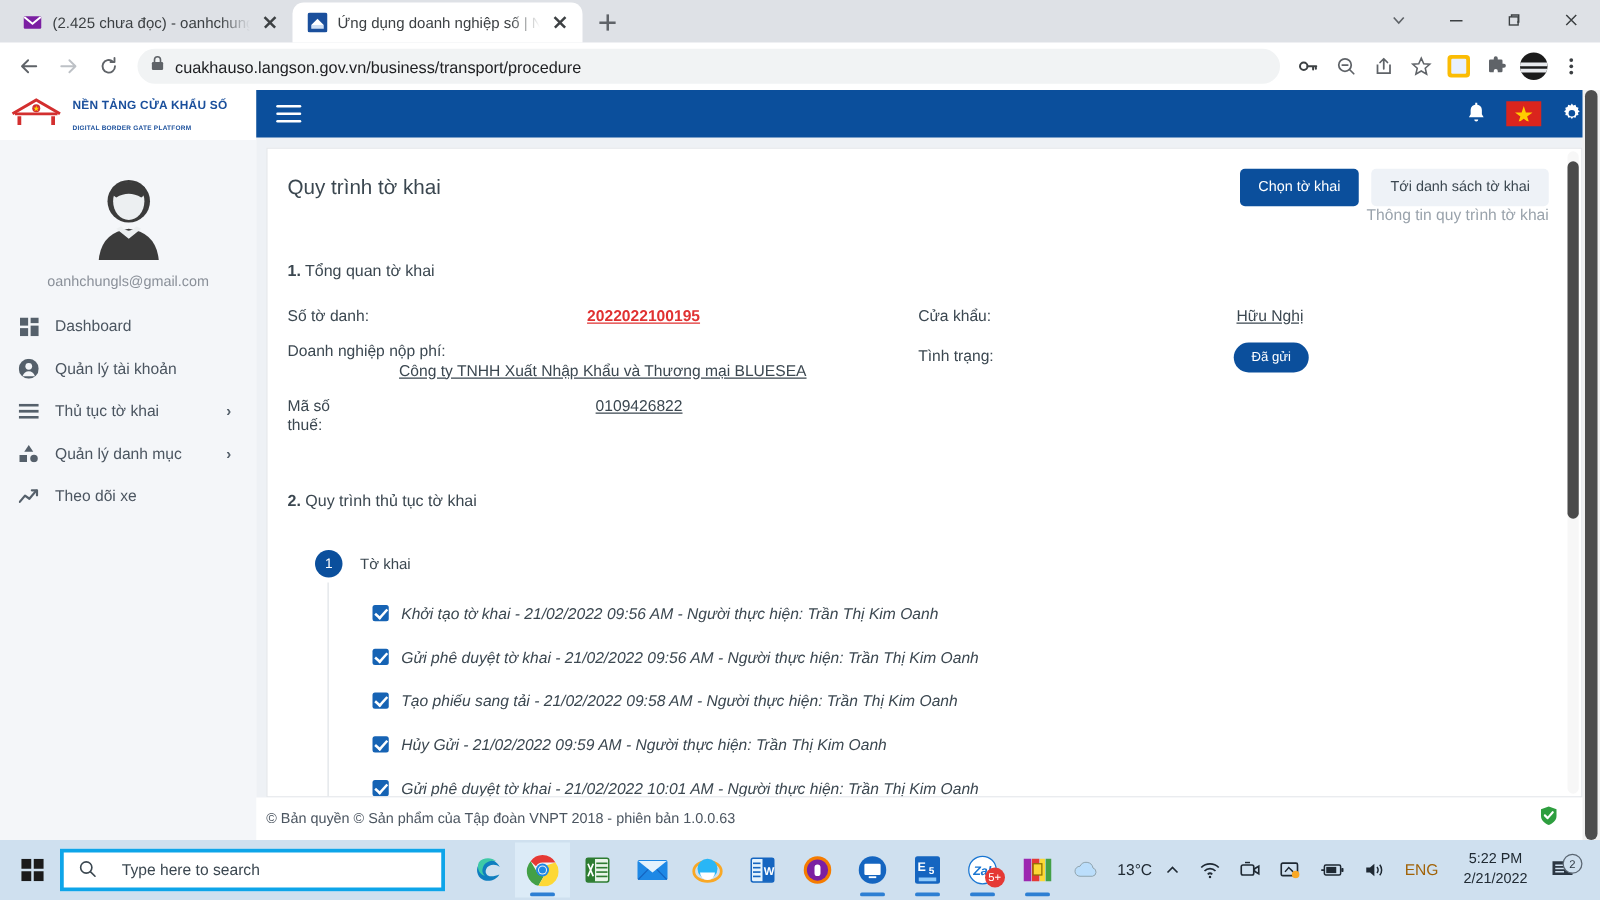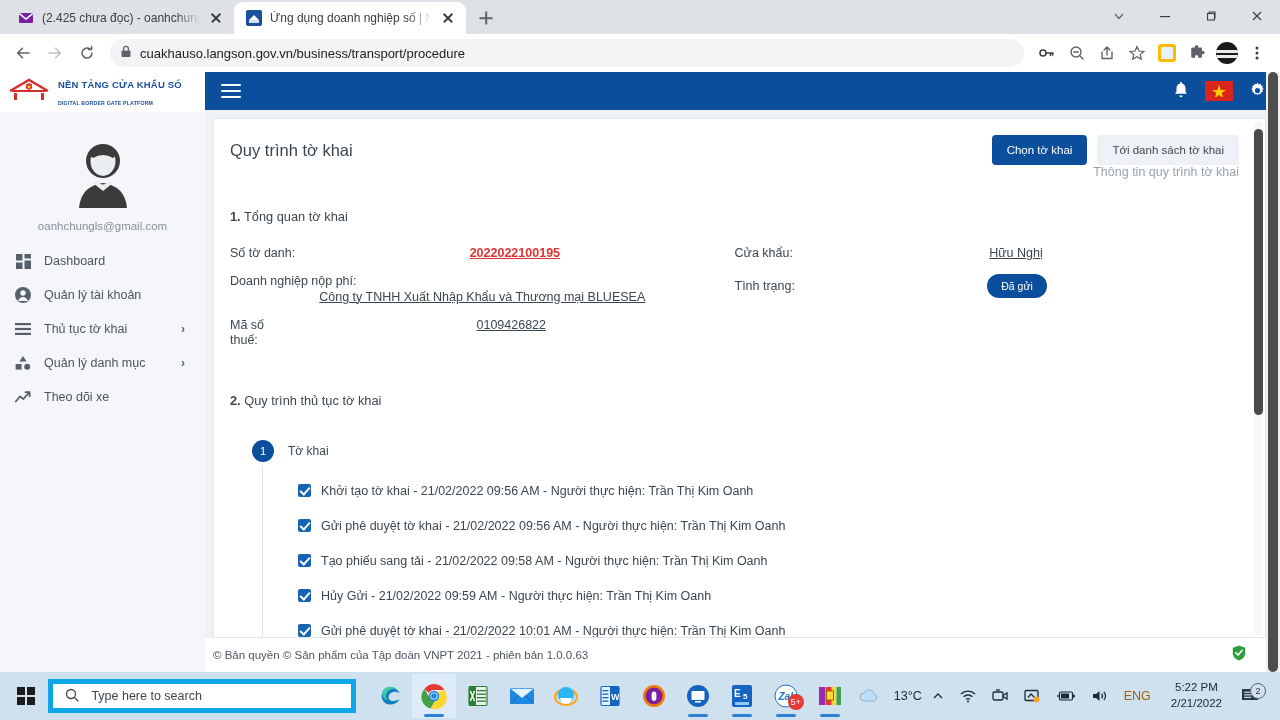--- a/index.html
+++ b/index.html
@@ -126,21 +126,21 @@
   .steps { margin-top: 32px; padding-left: 22px; }
   .step { position: relative; }
   .step-head { display: flex; align-items: center; gap: 14px; }
   .step-num {
     width: 22px; height: 22px; flex: 0 0 22px; border-radius: 50%;
     background: #0b4f9c; color: #fff; font-size: 11px;
     display: flex; align-items: center; justify-content: center;
   }
   .step-title { font-size: 12px; color: #3b4750; }
   .step-line { position: absolute; left: 10px; top: 26px; bottom: -10px; width: 1px; background: #dfe3e8; }
-  .step-items { margin: 22px 0 0 46px; }
+  .step-items { margin: 22px 0 0 46px; font-style: italic; }
   .step-item { display: flex; align-items: center; gap: 10px; margin-bottom: 21px; font-size: 12.5px; color: #3b4750; }
   .chk { width: 13px; height: 13px; flex: 0 0 13px; background: #1663b4; border-radius: 2px; position: relative; }
   .chk::after {
     content: ""; position: absolute; left: 4px; top: 1px; width: 4px; height: 8px;
     border: solid #ffffff; border-width: 0 2px 2px 0; transform: rotate(42deg);
   }
 
   .vscroll { position: absolute; right: 2px; top: 2px; width: 9px; bottom: 2px; background: #f7f7f7; border-radius: 5px; }
   .vscroll .thumb { position: absolute; left: 0; top: 8px; width: 9px; height: 286px; background: #4a4a4a; border-radius: 5px; }
 
@@ -148,22 +148,22 @@
   .footer-text { font-size: 11.5px; color: #4b5560; }
   .footer-shield { position: absolute; right: 34px; top: 50%; transform: translateY(-50%); }
 
   .page-vscroll { position: absolute; right: 0; top: 0; width: 14px; height: 600px; background: #f1f1f1; }
   .page-vscroll .ptrack { position: absolute; left: 2px; top: 0; width: 10px; height: 600px; background: #4d4d4d; border-radius: 5px; }
 
   
   .taskbar { width: 1280px; height: 48px; background: #cfe0ef; display: flex; align-items: center; padding: 0 6px; }
   .start { width: 44px; height: 44px; display: flex; align-items: center; justify-content: center; }
   .tb-search {
-    width: 332px; height: 34px; background: #ffffff; border: 5px solid #0ea5e9;
-    display: flex; align-items: center; gap: 12px; padding: 0 12px; margin-left: 2px;
+    width: 332px; height: 34px; background: #ffffff; border: 3px solid #0ea5e9;
+    display: flex; align-items: center; gap: 20px; padding: 0 12px; margin-left: 2px;
     font-size: 12.5px; color: #3b4750;
   }
   .tb-apps { display: flex; align-items: center; margin-left: 12px; }
   .tb-app { width: 44px; height: 44px; display: flex; align-items: center; justify-content: center; position: relative; }
   .tb-app.running::after { content: ""; position: absolute; bottom: 1px; left: 12px; width: 20px; height: 3px; background: #2d7fd3; border-radius: 2px; }
   .tb-app.active { background: #dcebf7; }
   .tb-badge {
     position: absolute; right: 4px; bottom: 8px; min-width: 16px; height: 16px;
     border-radius: 8px; background: #e53935; color: #fff; font-size: 9px;
     display: flex; align-items: center; justify-content: center; padding: 0 3px;
@@ -523,21 +523,21 @@
           </div>
 
         </div>
 
         <div class="vscroll">
           <div class="thumb"></div>
         </div>
       </div>
 
       <div class="footer">
-        <span class="footer-text">© Bản quyền © Sản phẩm của Tập đoàn VNPT 2021 - phiên bản 1.0.0.63</span>
+        <span class="footer-text">© Bản quyền © Sản phẩm của Tập đoàn VNPT 2018 - phiên bản 1.0.0.63</span>
         <span class="footer-shield">
           <svg width="14" height="16" viewBox="0 0 14 16">
               <path d="M7 0.6 L13.2 2.8 v5.4 c0 3.8 -3.4 6.2 -6.2 7.2 C4.2 14.4 0.8 12 0.8 8.2 V2.8 Z" fill="#2e9e3f"></path>
               <path d="M3.9 7.8 L6.1 10 L10.2 5.3" stroke="#fff" stroke-width="1.7" fill="none" stroke-linecap="round" stroke-linejoin="round"></path>
             </svg>
         </span>
       </div>
 
       <div class="page-vscroll">
         <div class="ptrack"></div>

